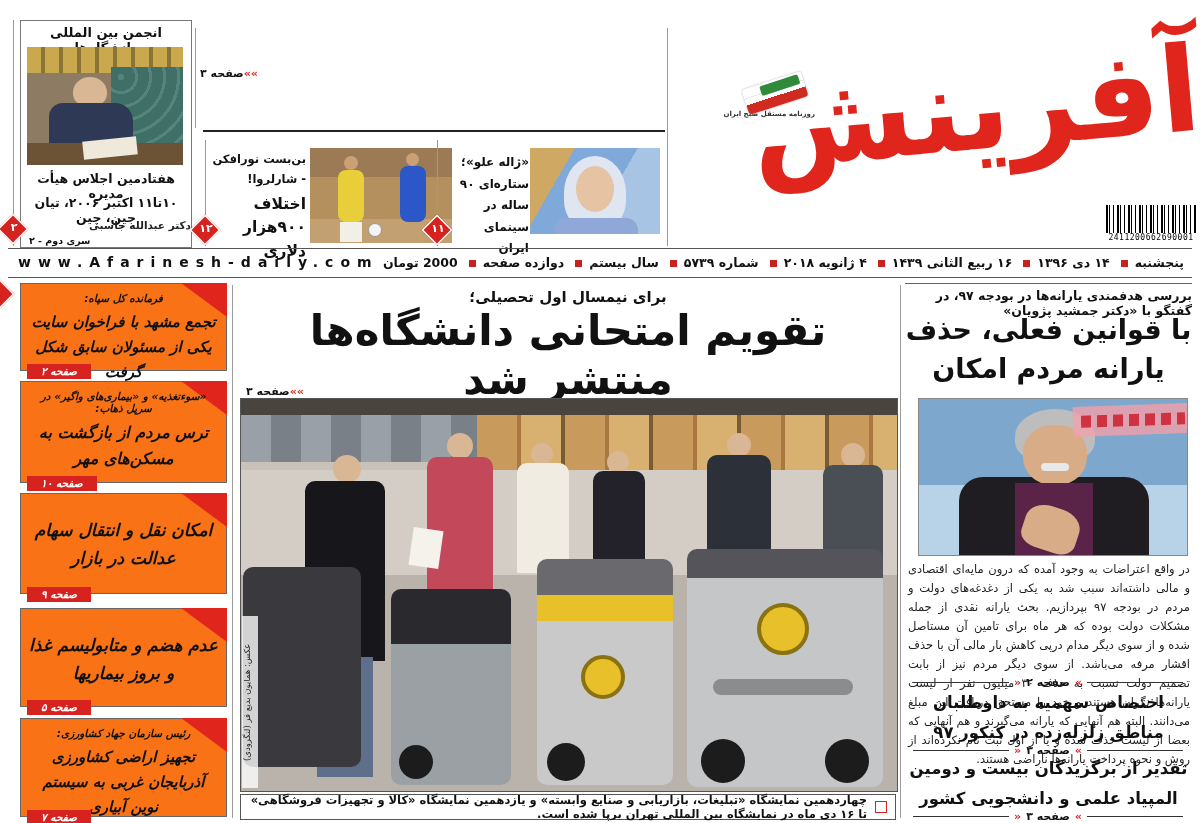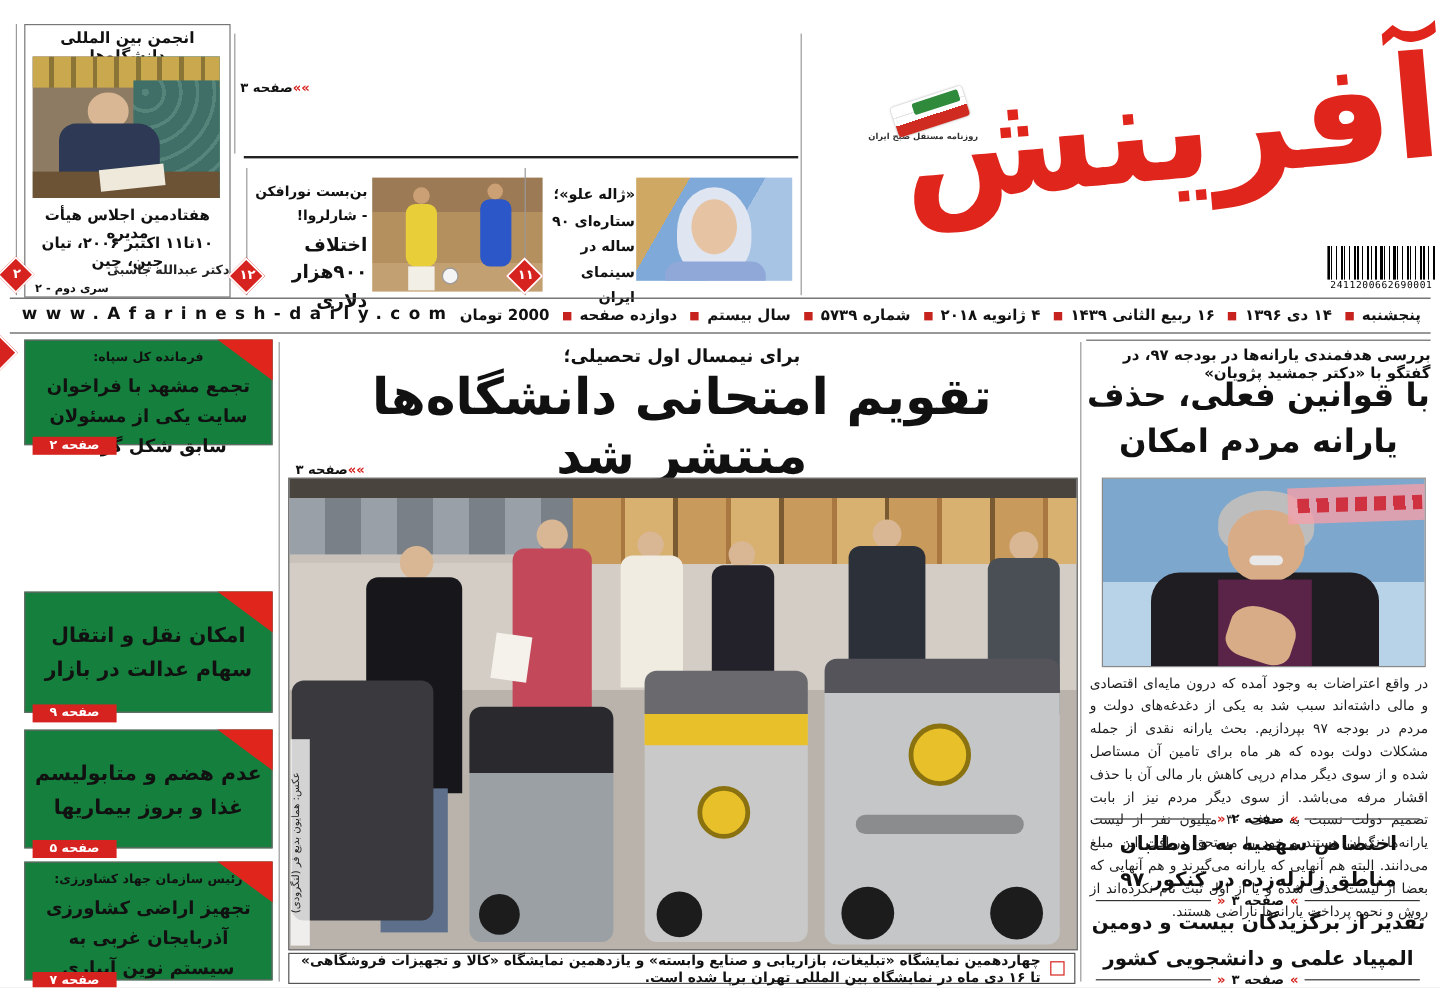--- a/index.html
+++ b/index.html
@@ -68,21 +68,21 @@
   .barcode .num{font-family:"DejaVu Sans Mono",monospace;font-size:8px;letter-spacing:.5px;color:#000;text-align:center;}
 
   
   .dateline{position:absolute;left:8px;top:248px;width:1184px;height:28px;border-top:1px solid #555;border-bottom:1px solid #555;}
   .dl-web{position:absolute;left:10px;top:5px;direction:ltr;font-size:14px;font-weight:bold;letter-spacing:7px;color:#111;}
   .dl-items{position:absolute;right:6px;top:6px;font-size:12.5px;font-weight:bold;white-space:nowrap;}
   .dl-items span{margin:0 2px;}
   .dl-items span:not(:last-child)::after{content:"";display:inline-block;width:7px;height:7px;background:#c6231f;margin:0 7px;vertical-align:middle;}
 
   
-  .lbox{position:absolute;left:20px;width:205px;border:1px solid #666;background:#15803d;}
+  .lbox{position:absolute;left:20px;width:205px;border:1px solid #666;background:#f97316;font-style:italic;}
   .lbox .tri{position:absolute;top:-1px;right:-1px;width:0;height:0;border-top:34px solid #e0251c;border-left:46px solid transparent;}
   .lbox .kicker{margin:8px 10px 0;font-size:10.5px;font-weight:bold;text-align:center;position:relative;z-index:2;}
   .lbox .head{margin:6px 8px 0;font-size:16px;font-weight:bold;text-align:center;line-height:1.65;letter-spacing:-.3px;position:relative;z-index:2;}
   .ptab{position:absolute;left:6px;bottom:-9px;background:#d6231f;color:#fff;font-size:10.5px;font-weight:bold;
         padding:1px 14px 2px;z-index:4;}
 
   
   .lead-kicker{position:absolute;left:240px;top:288px;width:656px;text-align:center;font-size:15px;font-weight:bold;}
   .lead-head{position:absolute;left:240px;top:306px;width:656px;text-align:center;font-size:42px;font-weight:bold;letter-spacing:-1.5px;}
   .lead-page{position:absolute;left:246px;top:380px;}
@@ -212,20 +212,26 @@
       <span></span>
     </div>
 
   <div class="lbox" style="top:283px;height:86px;">
     <div class="tri"></div>
     <div class="kicker">فرمانده کل سپاه:</div>
     <div class="head" style="font-size:15px;">تجمع مشهد با فراخوان سایت یکی از مسئولان سابق شکل گرفت</div>
     <div class="ptab">صفحه ۲</div>
   </div>
 
+  <div class="lbox" style="top:381px;height:100px;">
+    <div class="tri"></div>
+    <div class="kicker">«سوءتغذیه» و «بیماری‌های واگیر» در سرپل ذهاب:</div>
+    <div class="head">ترس مردم از بازگشت به مسکن‌های مهر</div>
+    <div class="ptab">صفحه ۱۰</div>
+  </div>
 
   <div class="lbox" style="top:493px;height:99px;">
     <div class="tri"></div>
     <div class="head" style="margin-top:22px;font-size:17px;">امکان نقل و انتقال سهام عدالت در بازار</div>
     <div class="ptab">صفحه ۹</div>
   </div>
 
   <div class="lbox" style="top:608px;height:97px;">
     <div class="tri"></div>
     <div class="head" style="margin-top:22px;font-size:17px;">عدم هضم و متابولیسم غذا و بروز بیماریها</div>

